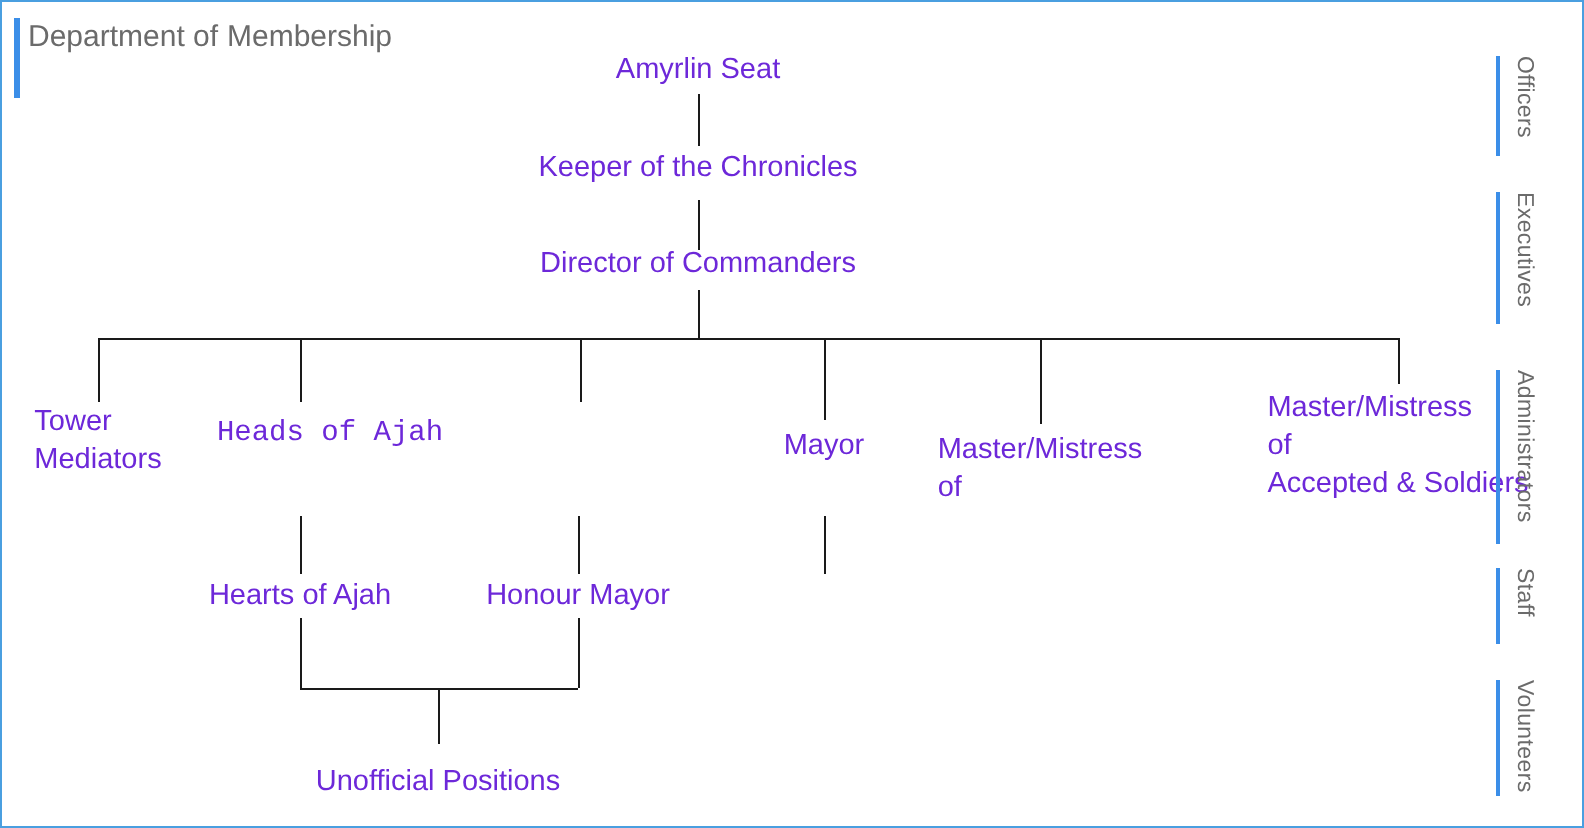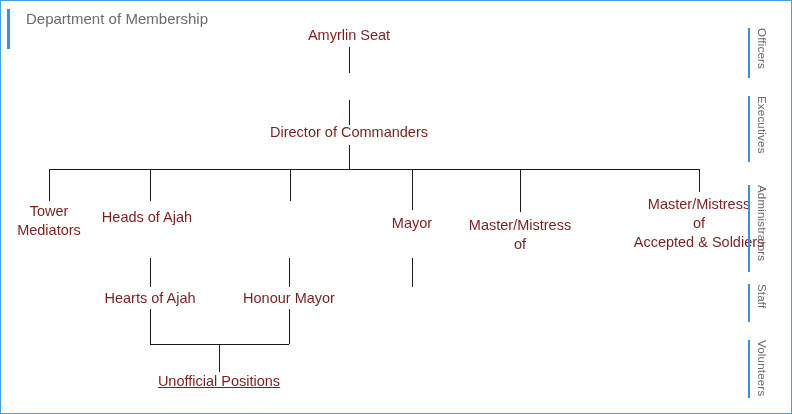--- a/index.html
+++ b/index.html
@@ -18,37 +18,36 @@
     border: 1.5px solid #4a9fe0;
     background: #ffffff;
     overflow: hidden;
   }
   
   #title-block {
     position: absolute;
     left: 6px;
     top: 8px;
     height: 40px;
-    padding-left: 16px;
+    padding-left: 4px;
     border-left: 3px solid #3b8ee8;
     box-sizing: border-box;
   }
   #title-block .title-line {
     font-size: 15px;
     line-height: 19px;
     color: #6b6b6b;
     white-space: nowrap;
   }
   
   .node {
     position: absolute;
     font-size: 14.5px;
     line-height: 19px;
-    color: #7f1d1d;
-    text-align: center;
+    color: #6d28d9;
     white-space: nowrap;
     transform: translateX(-50%);
   }
   .node .nline { display: block; }
   
   .vline {
     position: absolute;
     width: 0;
     border-left: 1.2px solid #1a1a1a;
   }
@@ -112,31 +111,34 @@
 
   <div class="vline" style="left:149px; top:308px; height:35px;"></div>
   <div class="vline" style="left:288px; top:308px; height:35px;"></div>
   <div class="hline" style="left:149px; top:343px; width:139px;"></div>
   <div class="vline" style="left:218px; top:343px; height:28px;"></div>
 
   <div class="node" style="left:348px; top:25px;">
     <span class="nline">Amyrlin Seat</span>
   </div>
 
+  <div class="node" style="left:348px; top:74px;">
+    <span class="nline">Keeper of the Chronicles</span>
+  </div>
 
   <div class="node" style="left:348px; top:122px;">
     <span class="nline">Director of Commanders</span>
   </div>
 
   <div class="node" style="left:48px; top:201px;">
     <span class="nline">Tower</span>
     <span class="nline">Mediators</span>
   </div>
 
-  <div class="node" style="left:146px; top:207px;">
+  <div class="node" style="left:164px; top:207px;font-family:Liberation Mono, monospace;">
     <span class="nline">Heads of Ajah</span>
   </div>
 
   <div class="node" style="left:288px; top:201px;">
   </div>
 
   <div class="node" style="left:411px; top:213px;">
     <span class="nline">Mayor</span>
   </div>
 
@@ -153,21 +155,21 @@
 
   <div class="node" style="left:149px; top:288px;">
     <span class="nline">Hearts of Ajah</span>
   </div>
 
   <div class="node" style="left:288px; top:288px;">
     <span class="nline">Honour Mayor</span>
   </div>
 
 
-  <div class="node" style="left:218px; top:371px;text-decoration:underline;">
+  <div class="node" style="left:218px; top:381px;">
     <span class="nline">Unofficial Positions</span>
   </div>
 
   <div class="band" style="top:27px; height:50px;">
     <div class="band-bar"></div>
     <div class="band-label">Officers</div>
   </div>
 
   <div class="band" style="top:95px; height:66px;">
     <div class="band-bar"></div>

